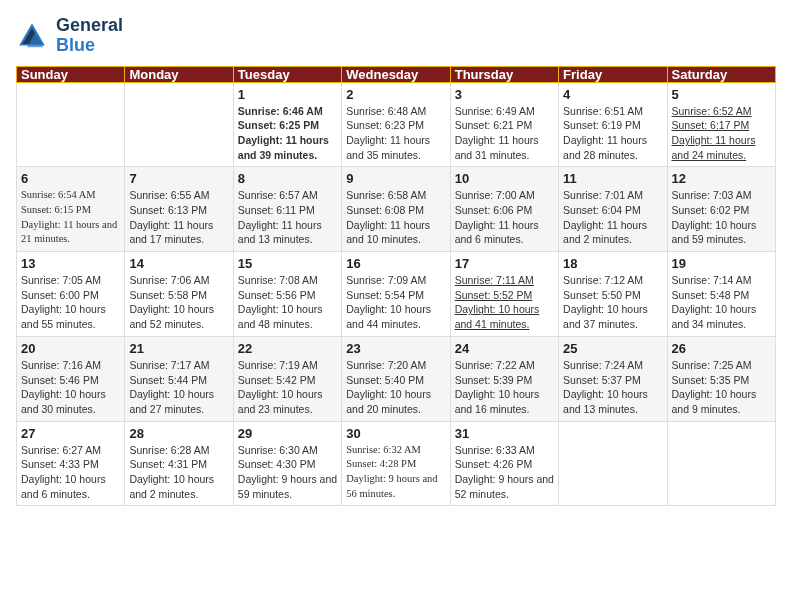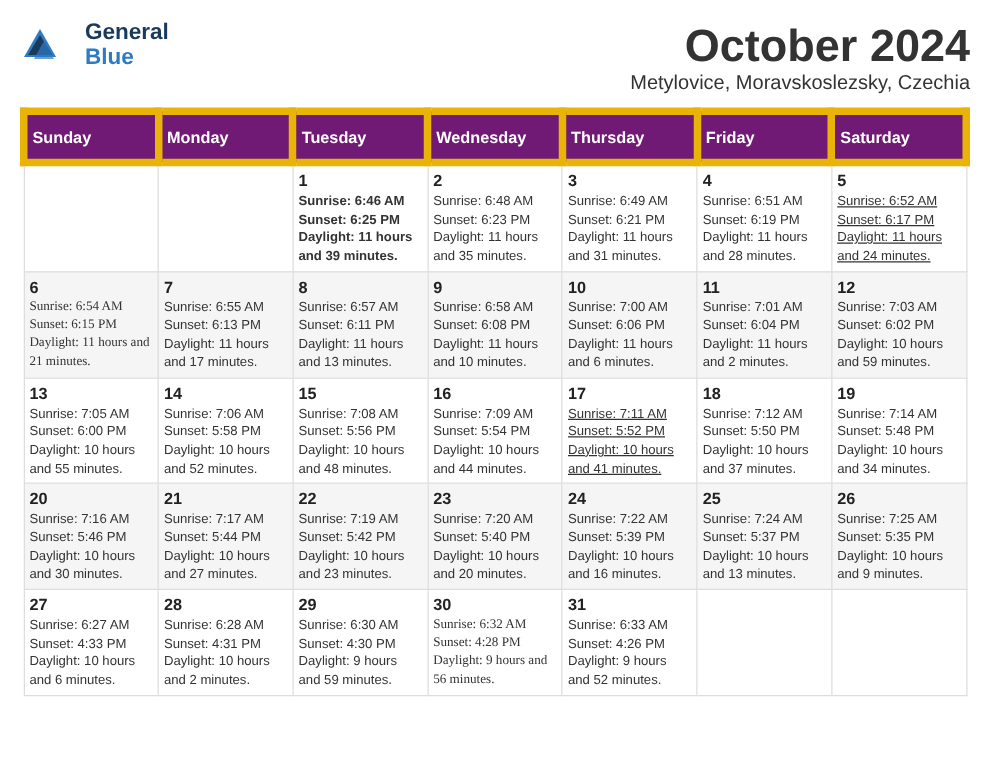--- a/index.html
+++ b/index.html
@@ -12,21 +12,21 @@
     }
     .header {
       display: flex;
       justify-content: space-between;
       align-items: flex-start;
       margin-bottom: 10px;
     }
     .logo {
       display: flex;
       align-items: center;
-      gap: 20px;
+      gap: 8px;
     }
     .logo-text {
       font-size: 18px;
       font-weight: bold;
       color: #1a3a5c;
       line-height: 1.1;
     }
     .logo-blue { color: #2e7bc4; }
     .logo-icon {
       width: 32px;
@@ -43,27 +43,27 @@
     .location {
       font-size: 16px;
       color: #333;
     }
     .calendar {
       width: 100%;
       border-collapse: collapse;
       font-size: 11px;
     }
     .calendar thead th {
-      background: #701a75;
+      background: #7f1d1d;
       color: #fff;
-      padding: 10px 4px;
+      padding: 0 4px;
       text-align: left;
       font-size: 13px;
       font-weight: bold;
-      border: 6px solid #eab308;
+      border: 1px solid #eab308;
     }
     .calendar tbody td {
       vertical-align: top;
       border: 1px solid #ddd;
       padding: 4px;
       width: 108px;
       min-height: 80px;
       background: #fff;
     }
     .calendar tbody tr:nth-child(even) td {
@@ -91,24 +91,20 @@
     <svg class="logo-icon" viewBox="0 0 40 40">
       <polygon points="20,4 36,32 4,32" fill="#2e7bc4"></polygon>
       <polygon points="20,10 32,30 8,30" fill="#1a3a5c"></polygon>
       <polygon points="24,16 34,34 14,34" fill="#2e7bc4" opacity="0.7"></polygon>
     </svg>
     <div>
       <div class="logo-text">General</div>
       <div class="logo-text logo-blue">Blue</div>
     </div>
   </div>
-  <div class="title-block">
-    <div class="month-title">October 2024</div>
-    <div class="location">Metylovice, Moravskoslezsky, Czechia</div>
-  </div>
 </div>
 
 <table class="calendar">
   <thead>
     <tr id="header-row">
         <th>Sunday</th>
         <th>Monday</th>
         <th>Tuesday</th>
         <th>Wednesday</th>
         <th>Thursday</th>

